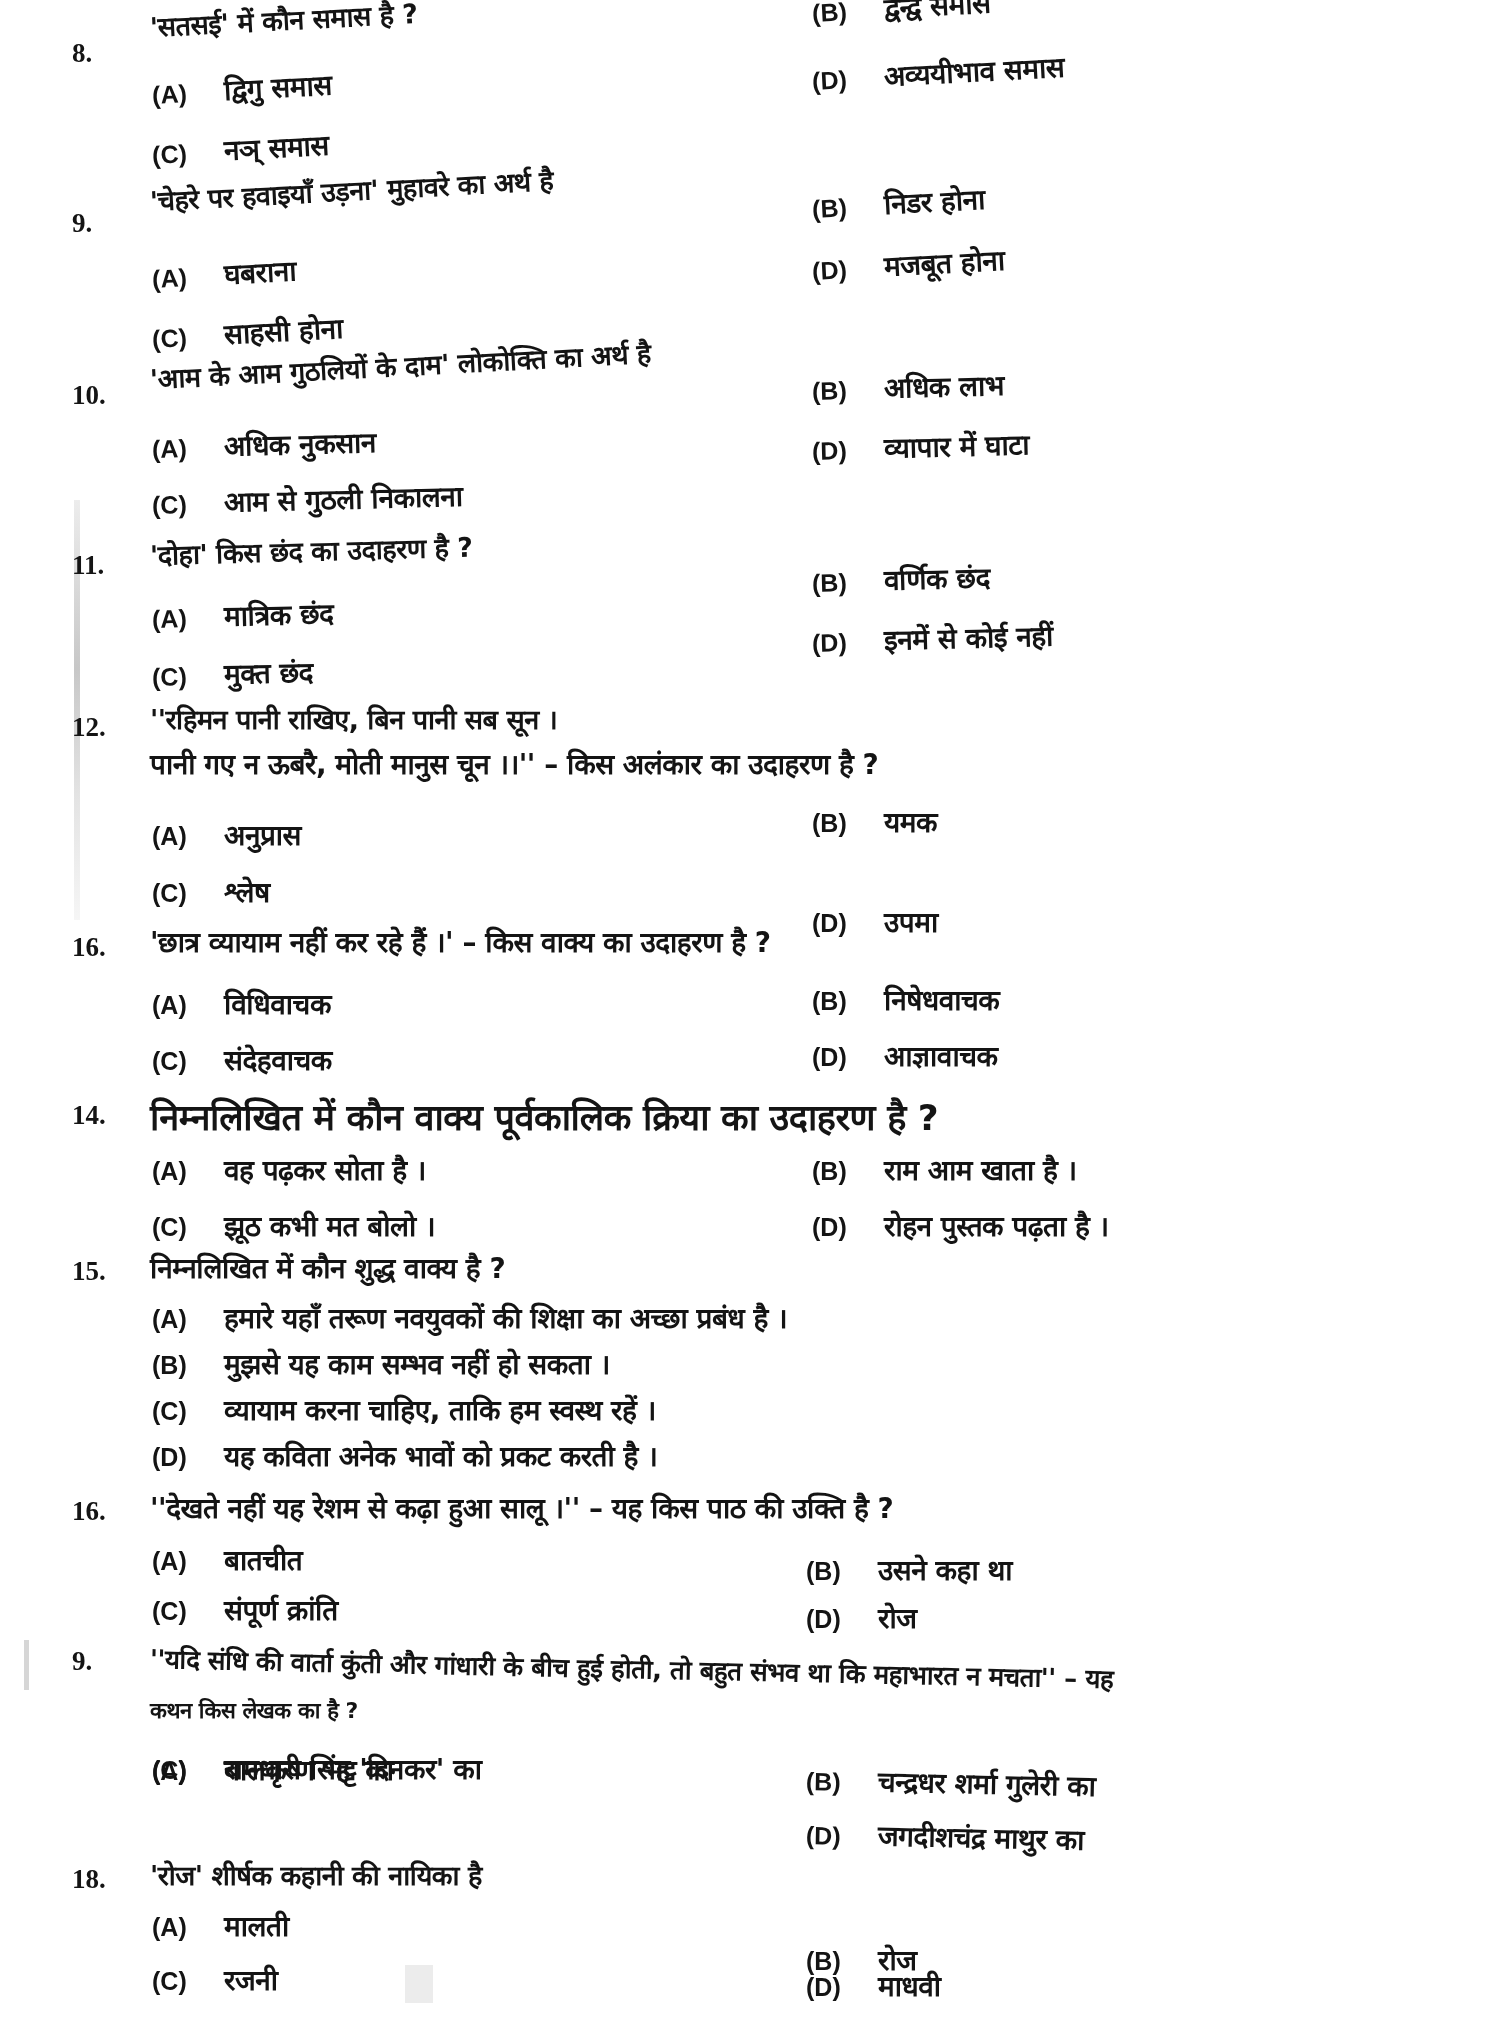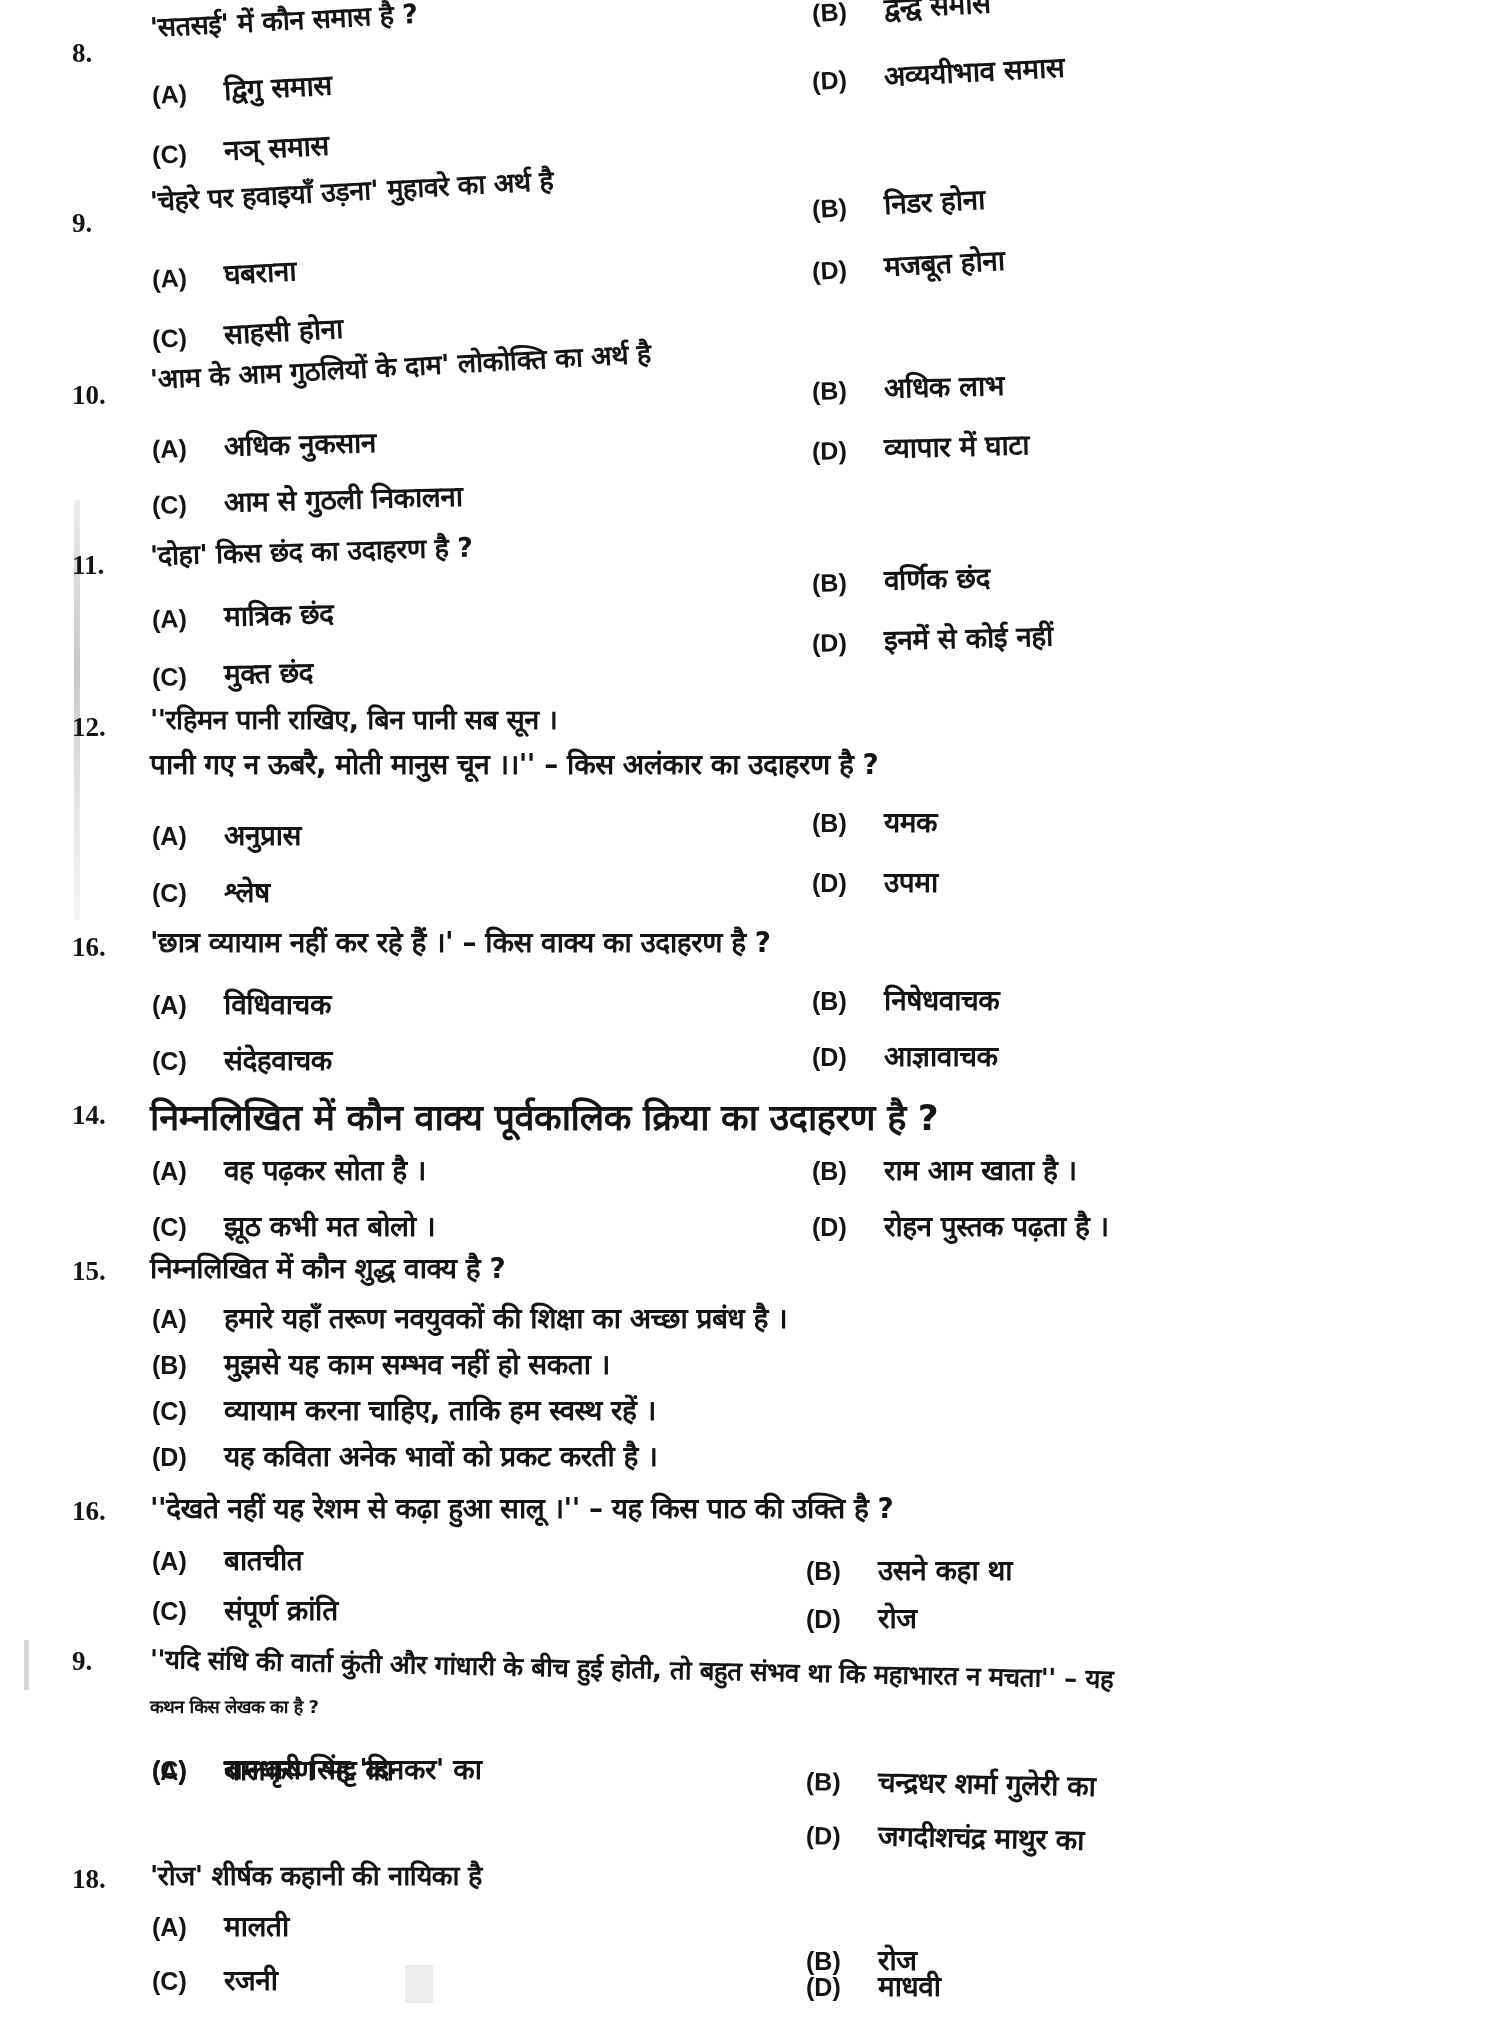--- a/index.html
+++ b/index.html
@@ -88,21 +88,21 @@
     <div class="opt right tilt2" style="top:622px;"><span class="lbl">(D)</span><span class="txt">इनमें से कोई नहीं</span></div>
   </div>
 
   <div class="q">
     <div class="qnum" style="top:712px;">12.</div>
     <div class="qtext" style="top:700px;">''रहिमन पानी राखिए, बिन पानी सब सून ।</div>
     <div class="qtext" style="top:744px; font-size:28px;">पानी गए न ऊबरै, मोती मानुस चून ।।'' – किस अलंकार का उदाहरण है ?</div>
     <div class="opt left" style="top:815px;"><span class="lbl">(A)</span><span class="txt">अनुप्रास</span></div>
     <div class="opt" style="left:812px; top:802px;"><span class="lbl">(B)</span><span class="txt">यमक</span></div>
     <div class="opt left" style="top:872px;"><span class="lbl">(C)</span><span class="txt">श्लेष</span></div>
-    <div class="opt" style="left:812px; top:862px;"><span class="lbl">(D)</span><span class="txt">उपमा</span></div>
+    <div class="opt" style="left:812px; top:902px;"><span class="lbl">(D)</span><span class="txt">उपमा</span></div>
   </div>
 
   <div class="q">
     <div class="qnum" style="top:932px;">16.</div>
     <div class="qtext" style="top:922px; font-size:28px;">'छात्र व्यायाम नहीं कर रहे हैं ।' – किस वाक्य का उदाहरण है ?</div>
     <div class="opt left" style="top:984px;"><span class="lbl">(A)</span><span class="txt">विधिवाचक</span></div>
     <div class="opt" style="left:812px; top:980px;"><span class="lbl">(B)</span><span class="txt">निषेधवाचक</span></div>
     <div class="opt left" style="top:1040px;"><span class="lbl">(C)</span><span class="txt">संदेहवाचक</span></div>
     <div class="opt" style="left:812px; top:1036px;"><span class="lbl">(D)</span><span class="txt">आज्ञावाचक</span></div>
   </div>
@@ -130,21 +130,21 @@
     <div class="qtext" style="top:1488px; font-size:28px;">''देखते नहीं यह रेशम से कढ़ा हुआ सालू ।'' – यह किस पाठ की उक्ति है ?</div>
     <div class="opt left" style="top:1540px;"><span class="lbl">(A)</span><span class="txt">बातचीत</span></div>
     <div class="opt right2" style="top:1550px;"><span class="lbl">(B)</span><span class="txt">उसने कहा था</span></div>
     <div class="opt left" style="top:1590px;"><span class="lbl">(C)</span><span class="txt">संपूर्ण क्रांति</span></div>
     <div class="opt right2" style="top:1598px;"><span class="lbl">(D)</span><span class="txt">रोज</span></div>
   </div>
 
   <div class="q">
     <div class="qnum" style="top:1646px;">9.</div>
     <div class="qtext tilt3" style="top:1640px; font-size:26px;">''यदि संधि की वार्ता कुंती और गांधारी के बीच हुई होती, तो बहुत संभव था कि महाभारत न मचता'' – यह</div>
-    <div class="qtext" style="top:1694px; font-size:18px;">कथन किस लेखक का है ?</div>
+    <div class="qtext" style="top:1694px; font-size:22px;">कथन किस लेखक का है ?</div>
     <div class="opt left" style="top:1750px;"><span class="lbl">(A)</span><span class="txt">बालकृष्ण भट्ट का</span></div>
     <div class="opt right2 tilt3" style="top:1760px;"><span class="lbl">(B)</span><span class="txt">चन्द्रधर शर्मा गुलेरी का</span></div>
     <div class="opt left" style="top:1749px;"><span class="lbl">(C)</span><span class="txt">रामधारी सिंह 'दिनकर' का</span></div>
     <div class="opt right2 tilt3" style="top:1814px;"><span class="lbl">(D)</span><span class="txt">जगदीशचंद्र माथुर का</span></div>
   </div>
 
   <div class="q">
     <div class="qnum" style="top:1864px;">18.</div>
     <div class="qtext" style="top:1856px;">'रोज' शीर्षक कहानी की नायिका है</div>
     <div class="opt left" style="top:1906px;"><span class="lbl">(A)</span><span class="txt">मालती</span></div>

